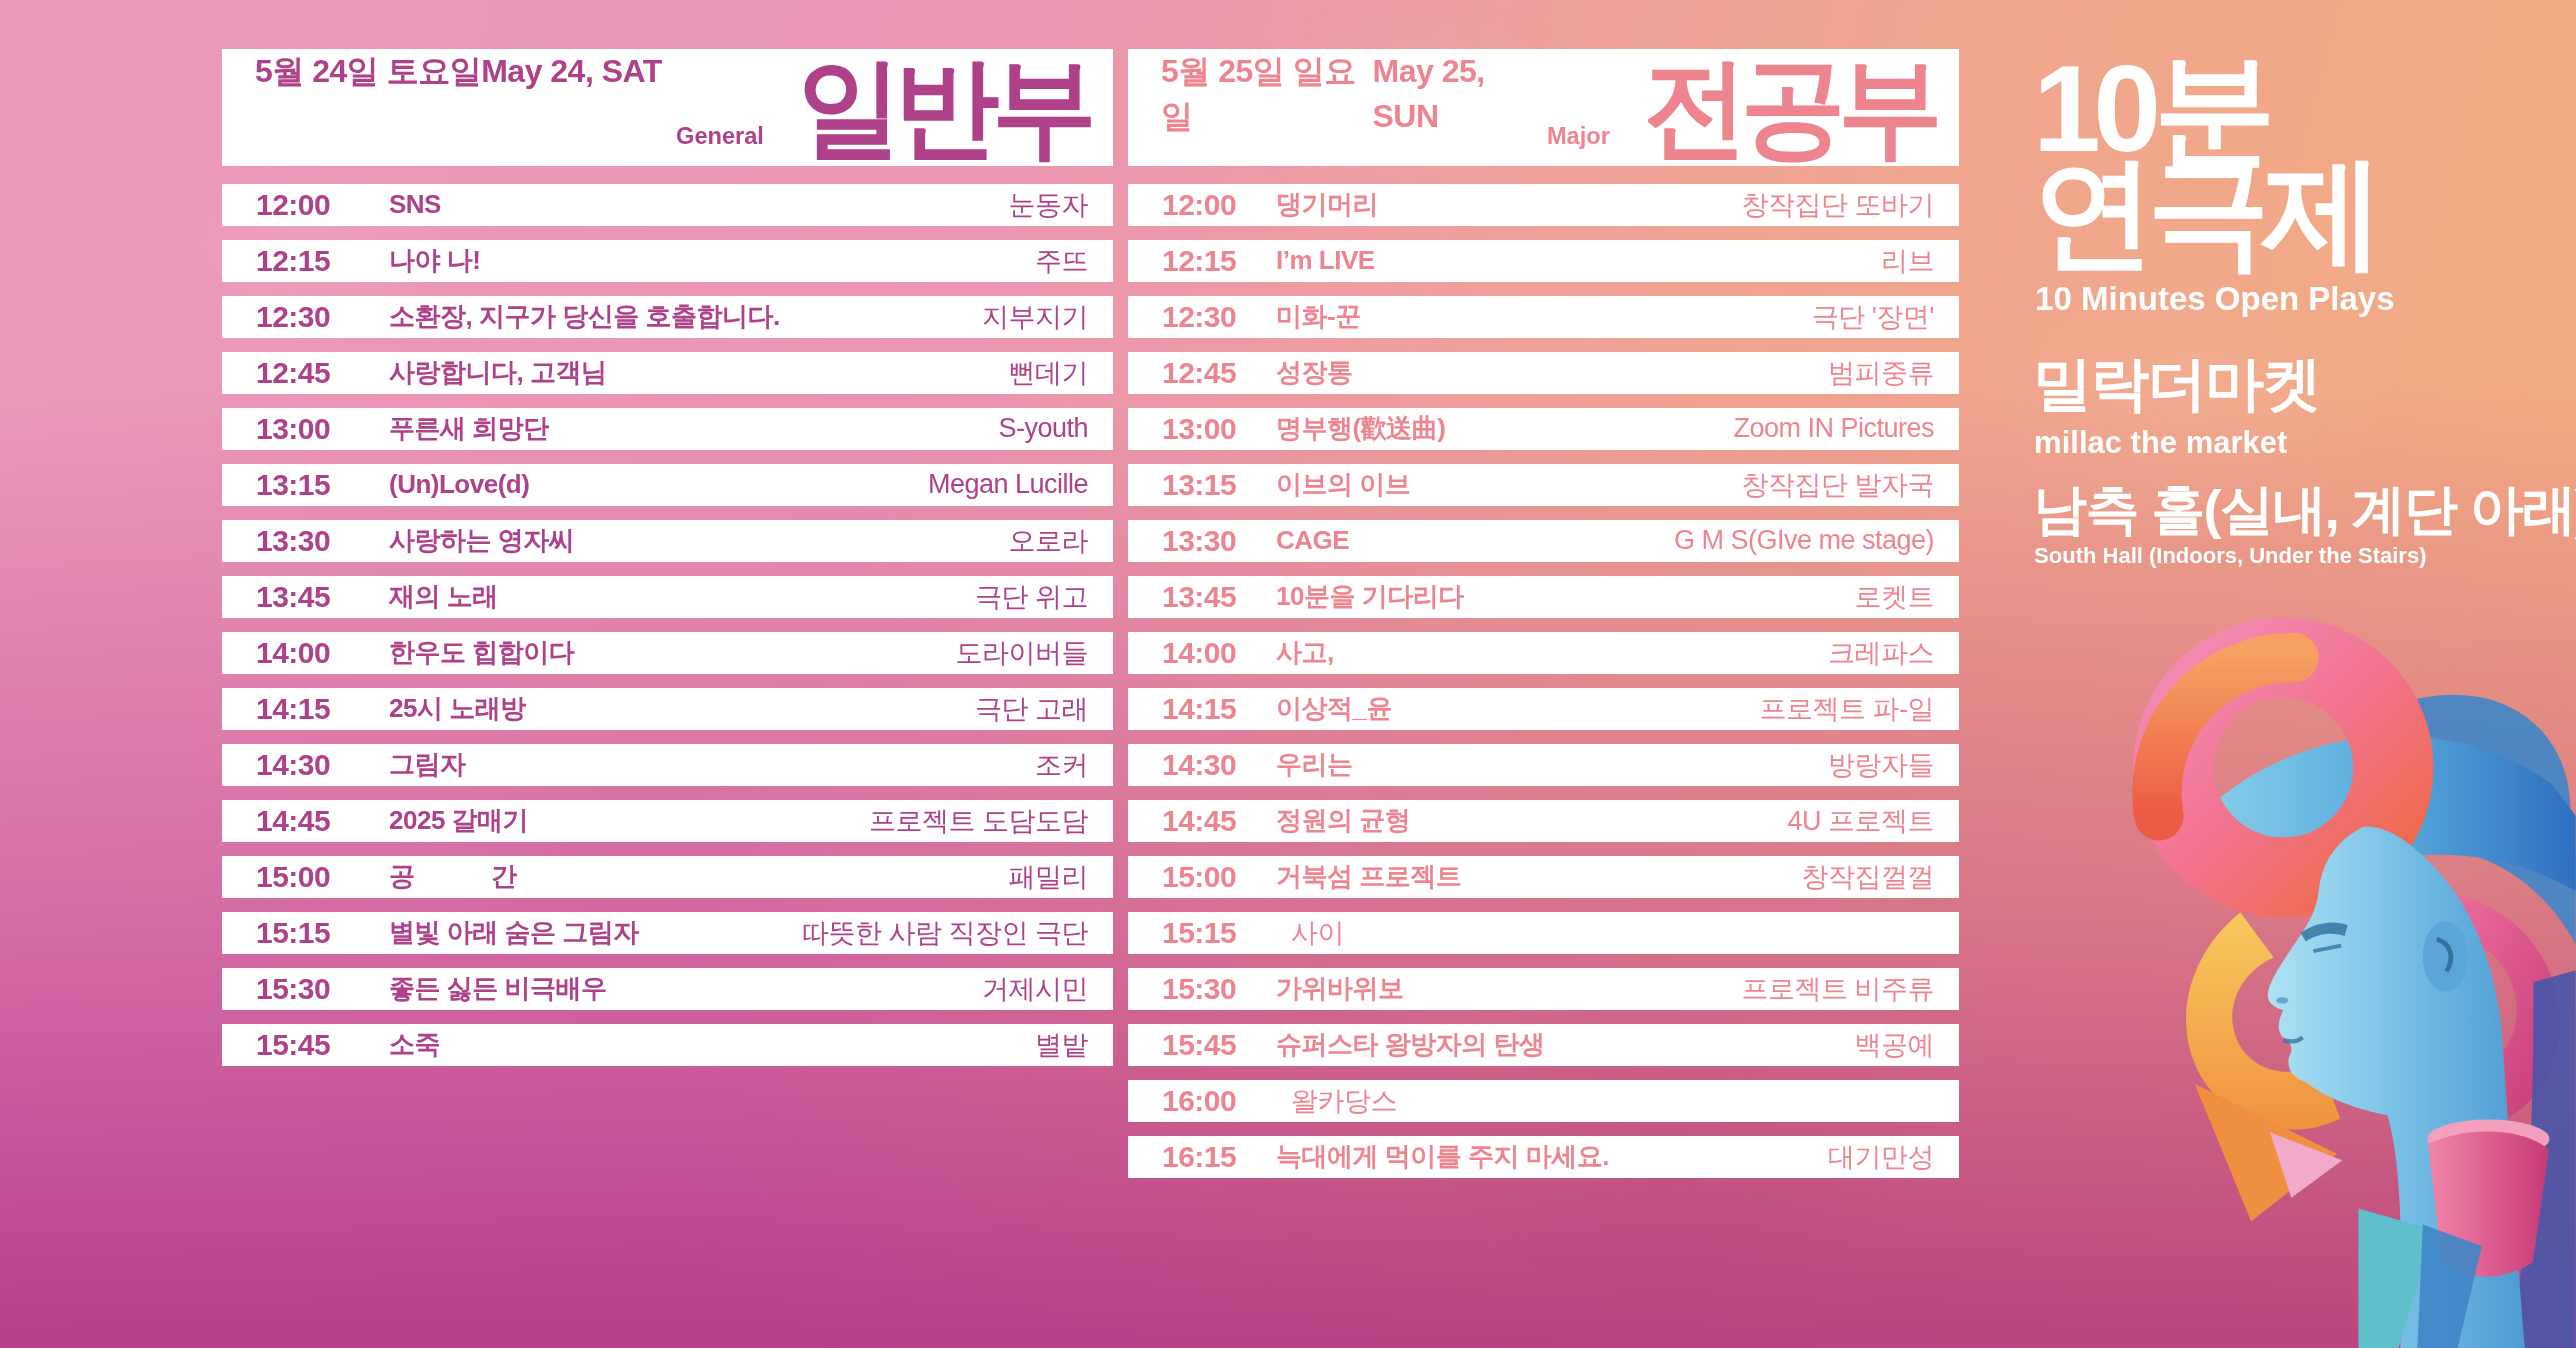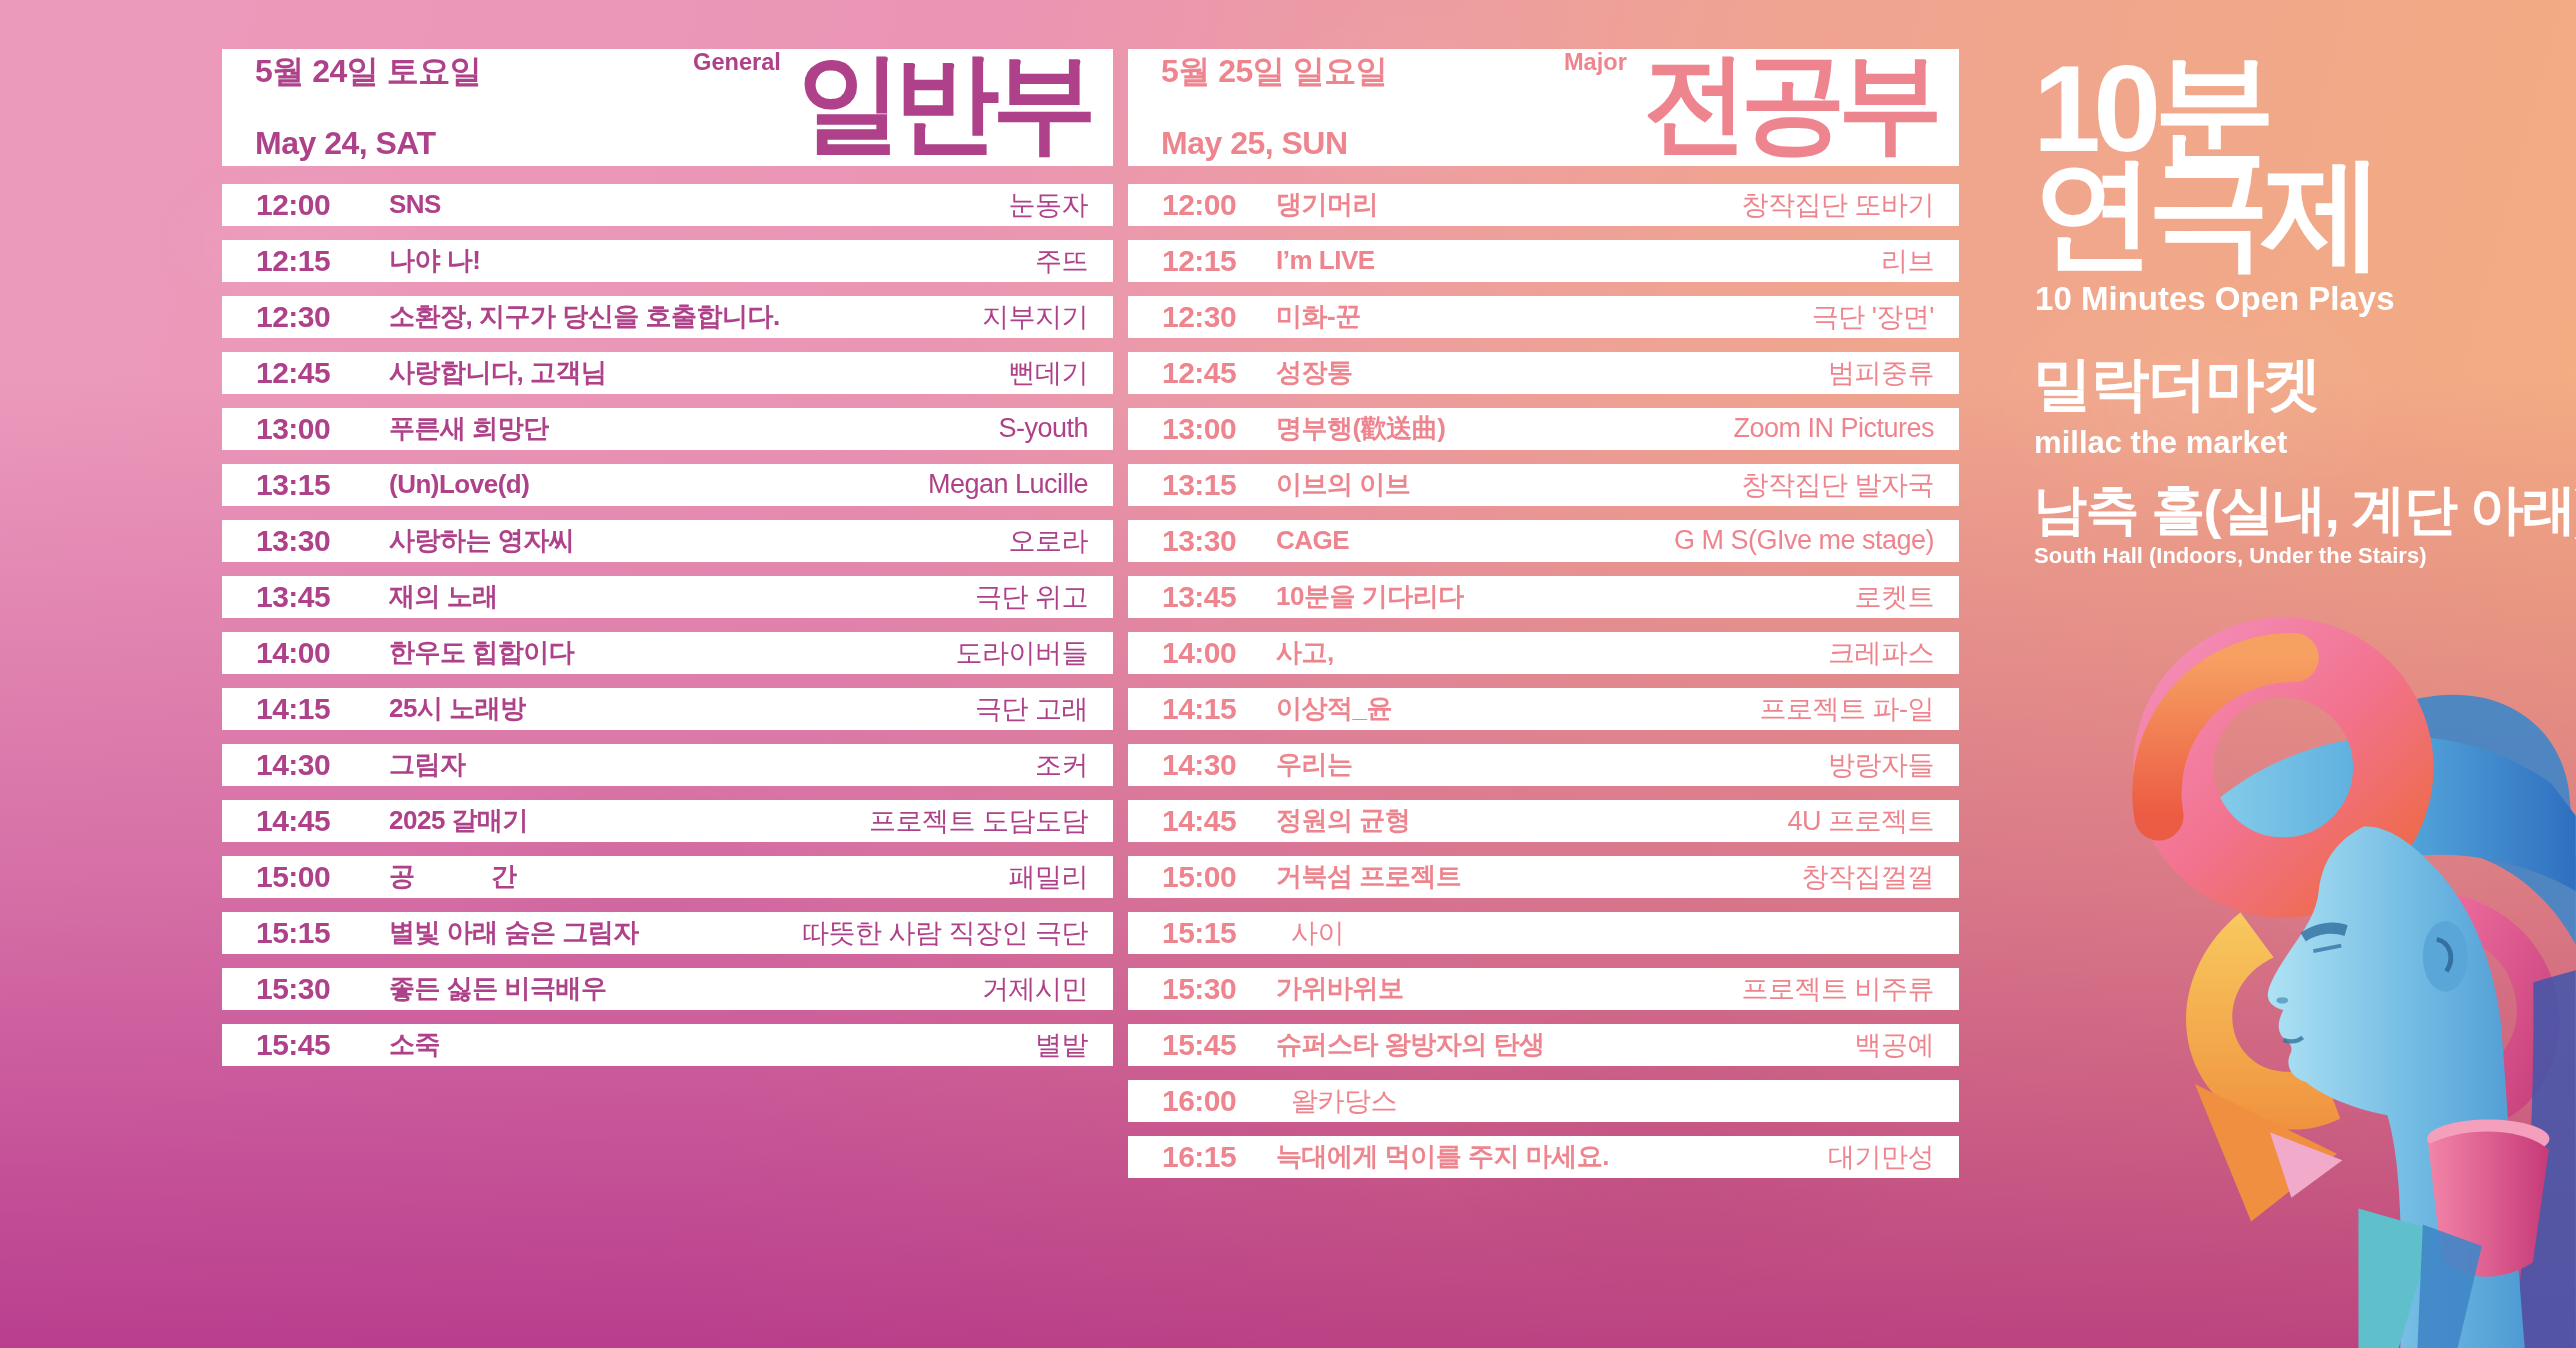--- a/index.html
+++ b/index.html
@@ -24,23 +24,23 @@
 
   .table { position:absolute; top:49px; }
   #left-table  { left:222px;  width:891px; --accent:#ae4189; }
   #right-table { left:1128px; width:831px; --accent:#ee858e; }
 
   .head-card {
     height:117px; margin-bottom:17.7px; background:#fff;
     display:flex; justify-content:space-between; align-items:stretch;
     box-sizing:border-box; padding:0 23.6px 0 33px; color:var(--accent);
   }
-  .date-block { display:flex; flex-direction:column; justify-content:space-between;
+  .date-block { display:flex; flex-direction:row; justify-content:flex-end;
     font-weight:bold; font-size:32px; line-height:1.42; letter-spacing:-0.5px; }
-  .division { display:flex; align-items:flex-start; gap:16px; overflow:visible; }
+  .division { display:flex; align-items:flex-end; gap:33px; overflow:visible; }
   .division-label { font-size:23.6px; font-weight:bold; padding-bottom:16px; white-space:nowrap; }
   .division-logo { font-size:105px; font-weight:900; letter-spacing:-7.5px;
     line-height:112px; white-space:nowrap; transform:scaleY(1.04); transform-origin:bottom; }
 
   .row {
     height:42px; margin-bottom:14px; background:#fff; color:var(--accent);
     display:flex; align-items:center; box-sizing:border-box; padding:0 25px 0 34px;
   }
   .row .time  { font-weight:bold; font-size:30px; flex:0 0 auto; letter-spacing:-0.5px; }
   #left-table  .row .time { width:133px; }

